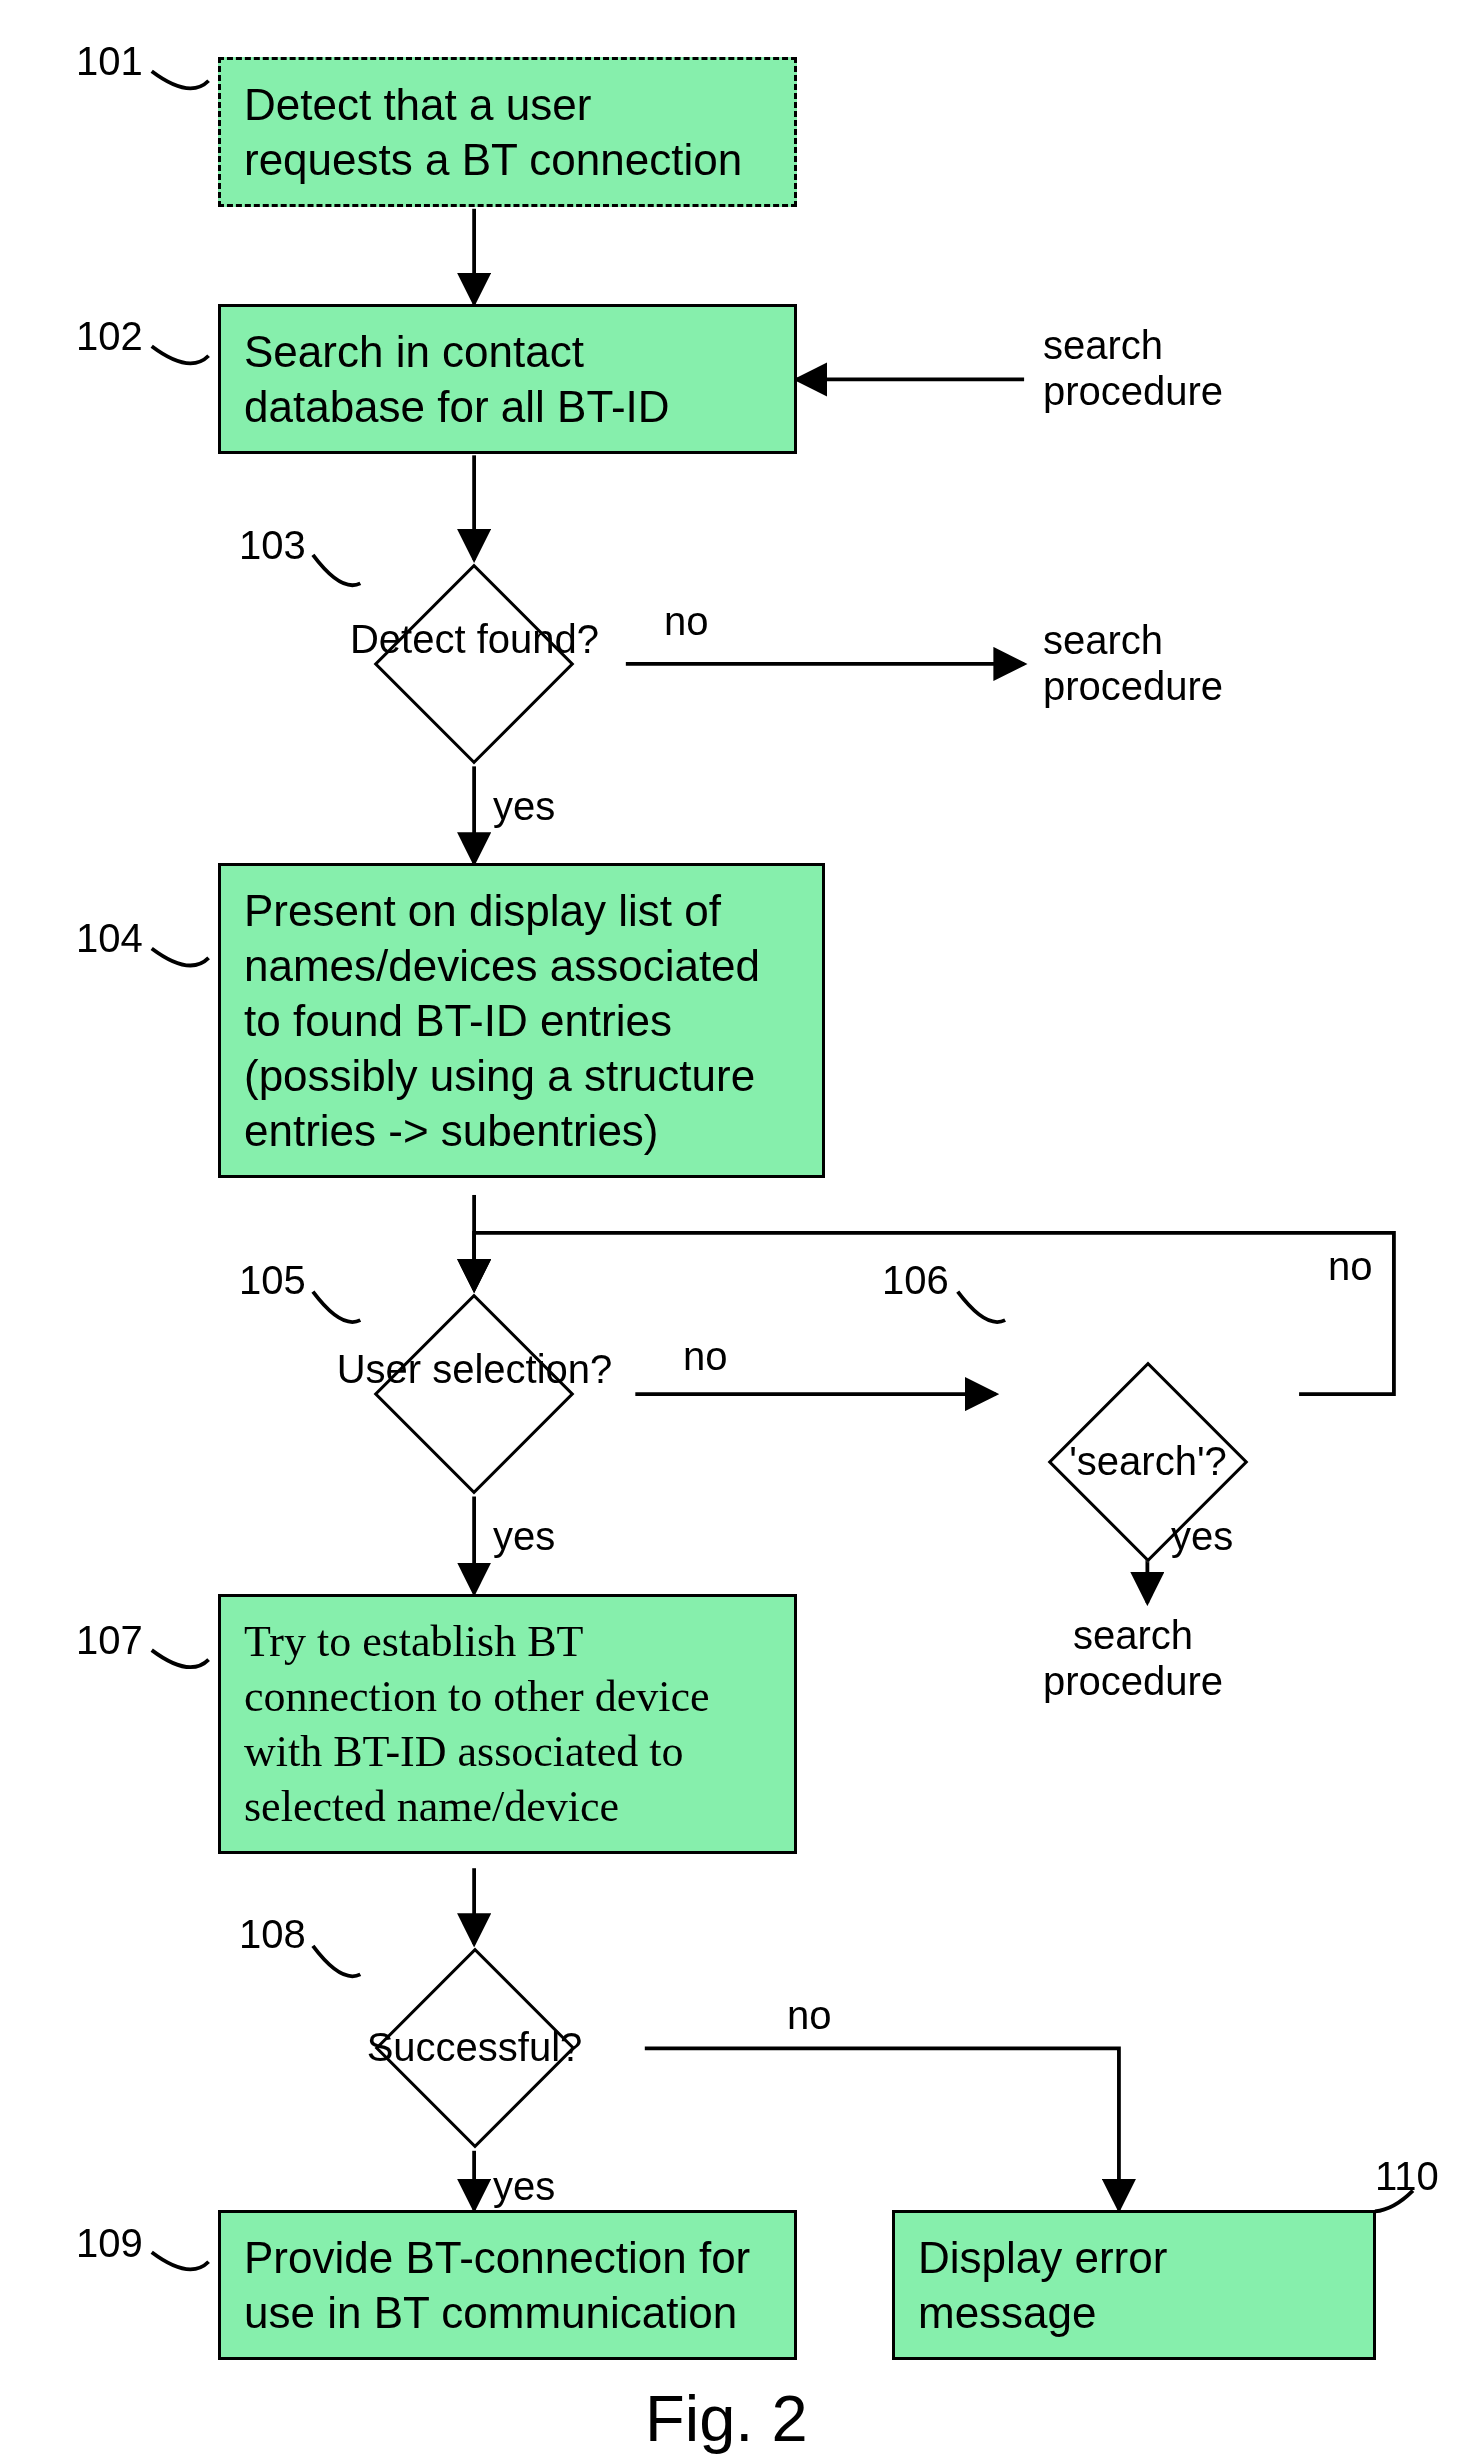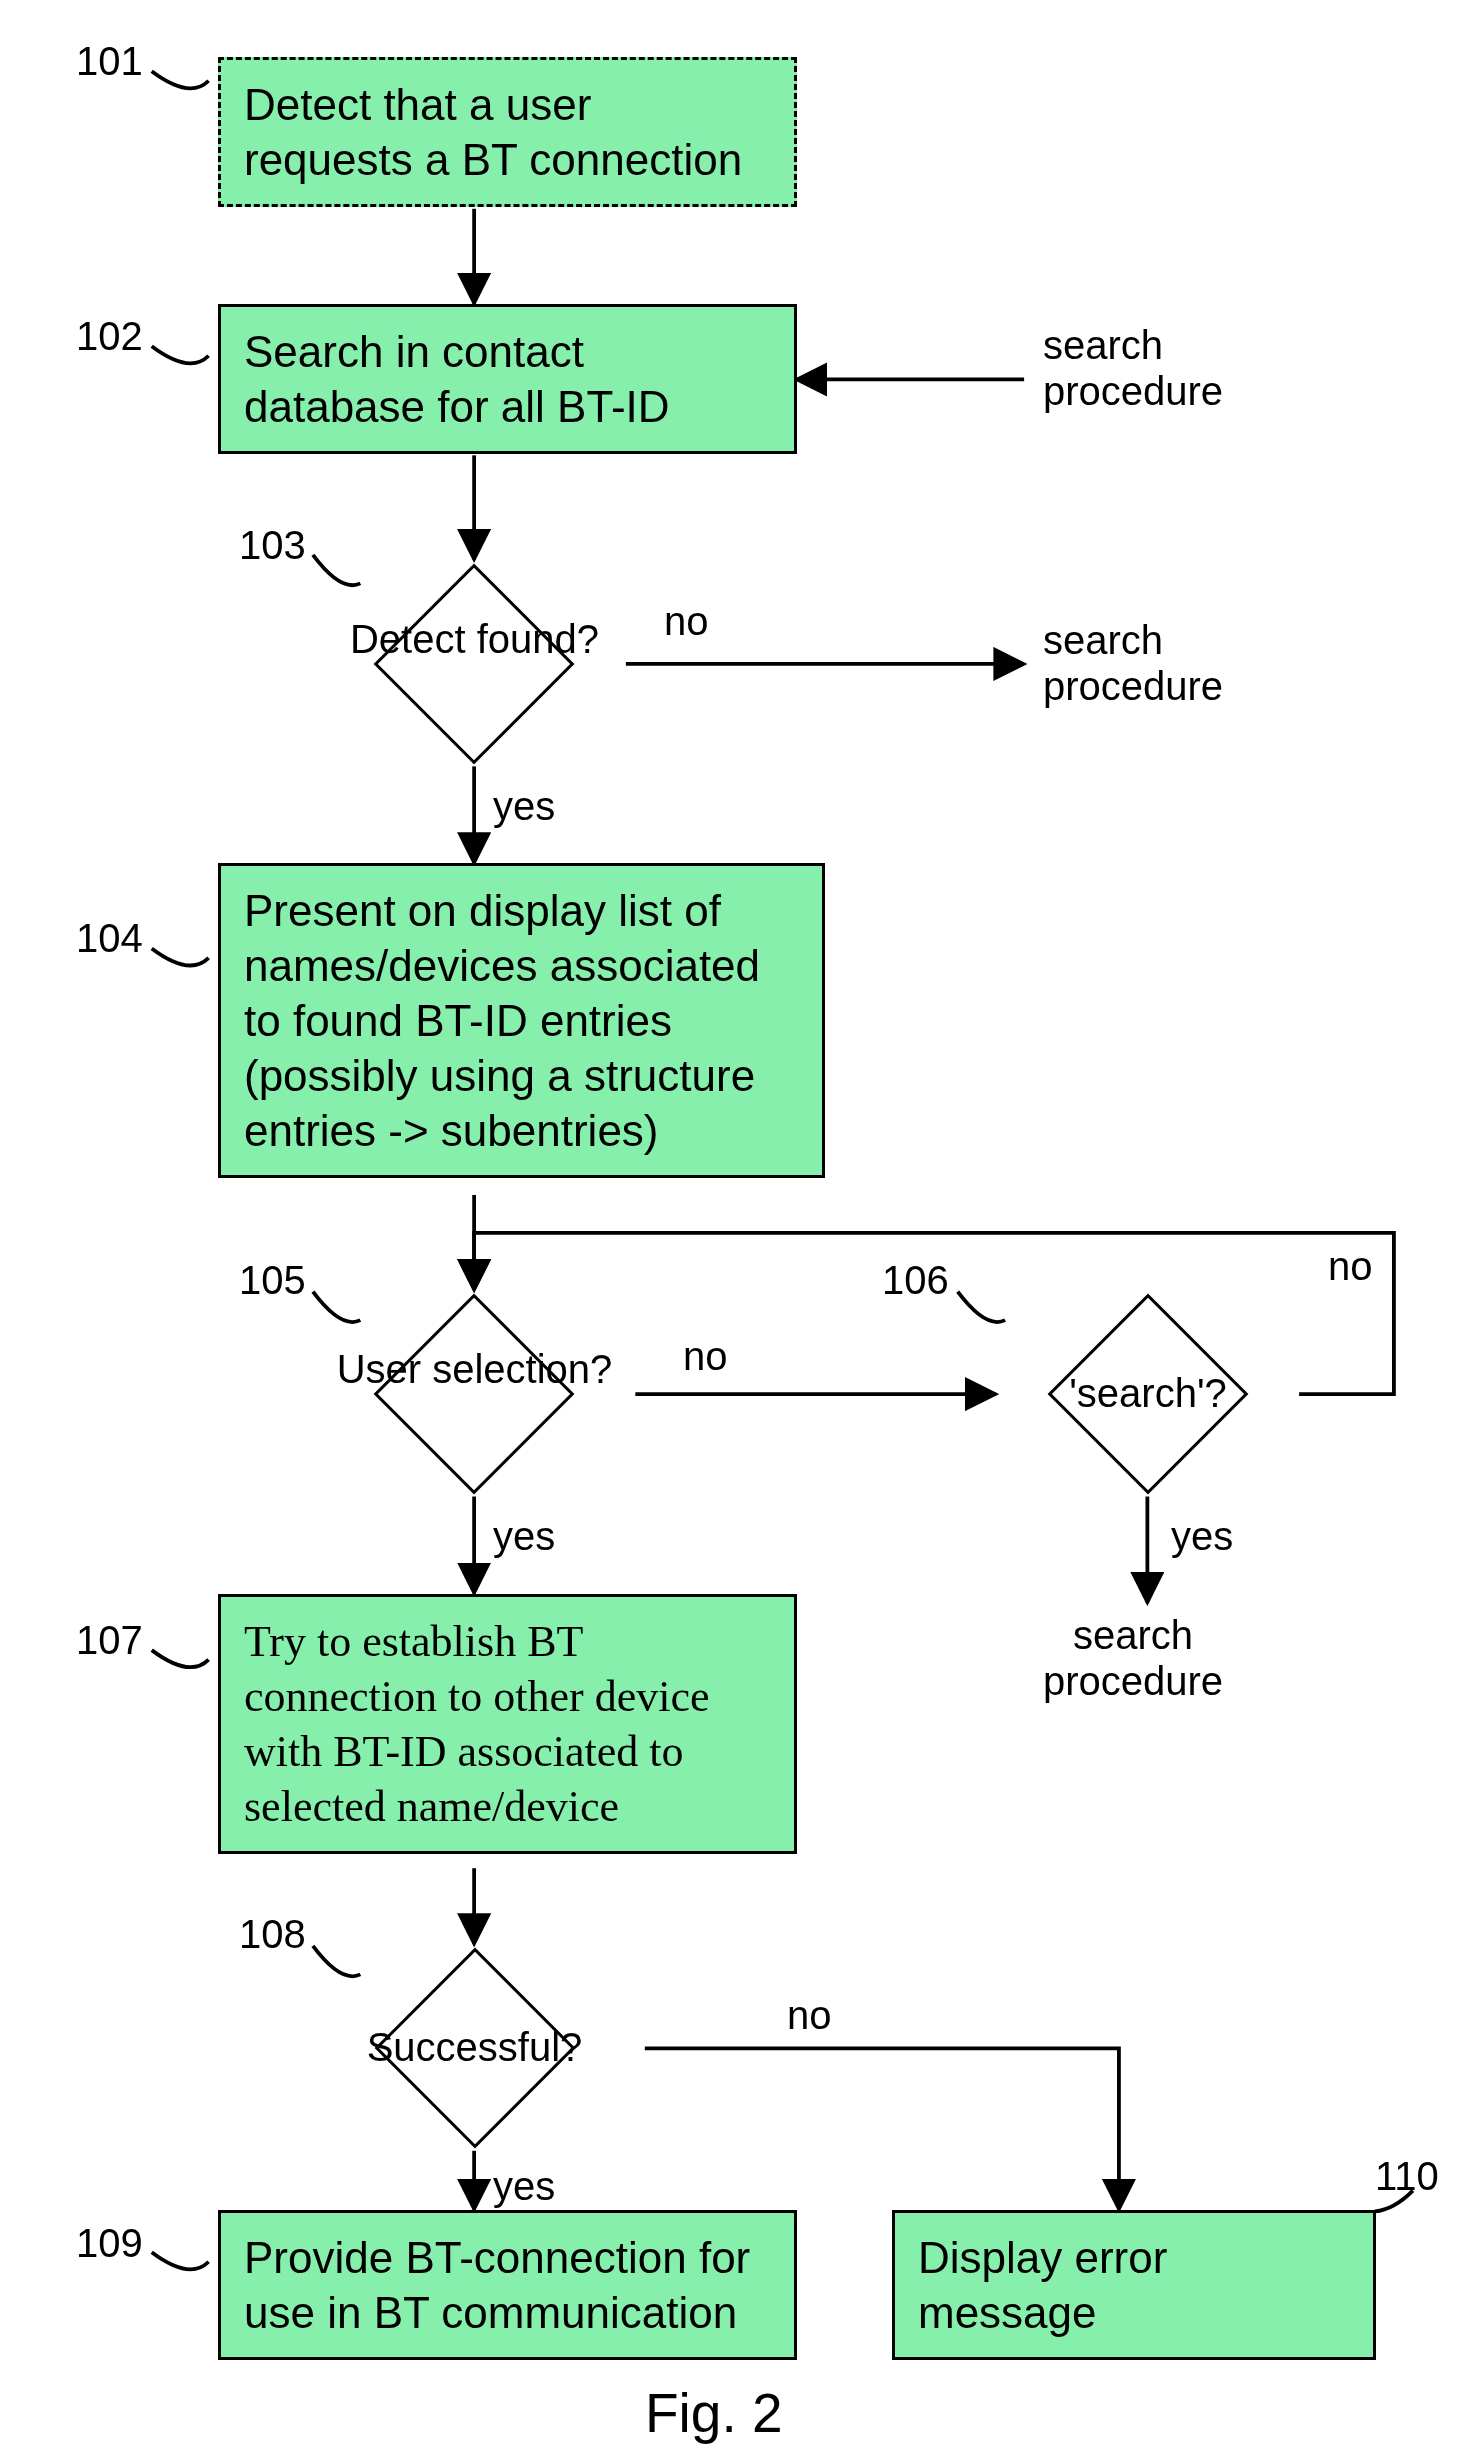--- a/index.html
+++ b/index.html
@@ -39,21 +39,21 @@
     box-sizing: border-box;
   }
   .diamond-text {
     position: absolute;
     text-align: center;
     font-size: 40px;
     line-height: 1.1;
   }
   .figcap {
     position: absolute;
-    font-size: 55px;
+    font-size: 65px;
   }
   svg.edges {
     position: absolute;
     left: 0; top: 0;
     width: 1484px;
     height: 2462px;
     pointer-events: none;
   }
 </style>
 </head>
@@ -147,21 +147,21 @@
 
   <div class="box" style="left:218px; top:863px; width:607px;">Present on display list of names/devices associated to found BT-ID entries (possibly using a structure entries -&gt; subentries)</div>
 
   <div class="diamond-wrap" style="left:318px; top:1290px; width:313px; height:209px;">
     <div class="diamond" style="left:85px; top:33px; width:142px; height:142px;"></div>
     <div class="diamond-text" style="left:0; top:57px; width:313px;">User selection?</div>
   </div>
   <div class="label" style="left:683px; top:1333px;">no</div>
   <div class="label" style="left:493px; top:1513px;">yes</div>
 
-  <div class="diamond-wrap" style="left:996px; top:1290px; width:304px; height:209px;text-decoration:underline;">
+  <div class="diamond-wrap" style="left:996px; top:1358px; width:304px; height:209px;text-decoration:underline;">
     <div class="diamond" style="left:81px; top:33px; width:142px; height:142px;"></div>
     <div class="diamond-text" style="left:0; top:81px; width:304px;">'search'?</div>
   </div>
   <div class="label" style="left:1328px; top:1243px;">no</div>
   <div class="label" style="left:1171px; top:1513px;">yes</div>
   <div class="label" style="left:1043px; top:1612px; white-space:pre; text-align:center;">search
 procedure</div>
 
   <div class="box" style="left:218px; top:1594px; width:579px;font-family:Liberation Serif, serif;">Try to establish BT connection to other device with BT-ID associated to selected name/device</div>
 

